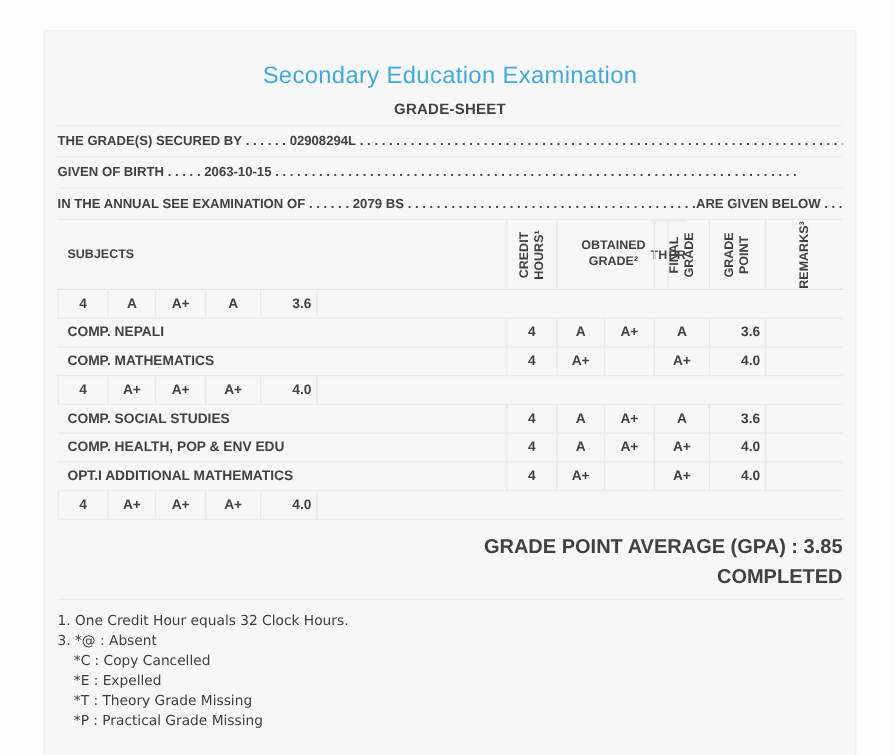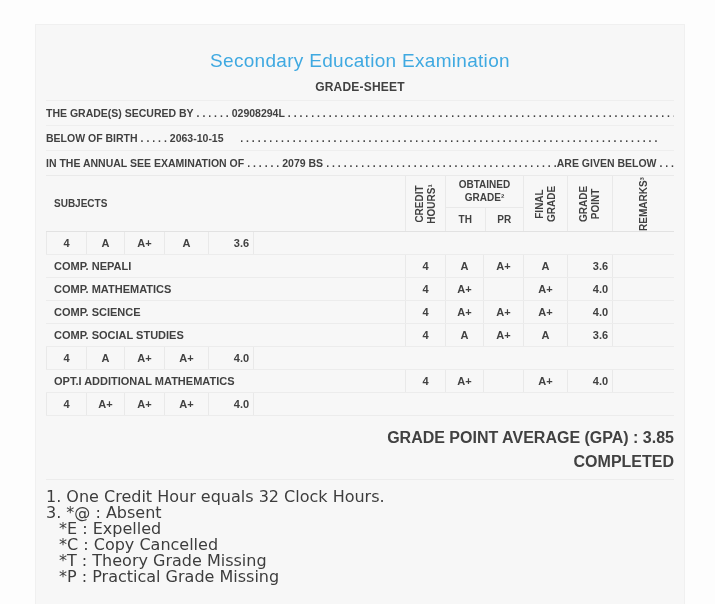--- a/index.html
+++ b/index.html
@@ -24,42 +24,42 @@
   }
   .title{
     padding-top:25px;text-align:center;
     font-size:19px;line-height:22px;letter-spacing:.3px;
     color:var(--accent-blue,#3fa9e1);
   }
   .subtitle{
     margin-top:8px;text-align:center;
     font-size:12px;font-weight:bold;height:14px;letter-spacing:.2px;
   }
-  .info{margin:6px 10px 0 10px;text-align:center;}
+  .info{margin:6px 10px 0 10px;}
   .info-row{
     height:25px;display:flex;align-items:center;
     border-top:1px solid #eeeeee;
     font-size:10.5px;font-weight:bold;white-space:nowrap;
   }
   .info-row .seg{flex:0 0 auto;}
   .info-row .lead{flex:0 0 auto;padding:0 3px;}
   .info-row .fill{flex:1 1 auto;overflow:hidden;padding:0 3px;}
   .info-row .suffix{flex:0 0 auto;}
   
   .gtable{margin:0 10px;}
   .thead{
     display:flex;height:57px;
     border-top:1px solid #eaeaea;border-bottom:1px solid #e2e2e2;
     font-size:10px;font-weight:bold;
   }
   .thead .c, .trow .c{border-left:1px solid var(--line,#e9e9e9);}
   .thead .c.first, .trow .c.first{border-left:none;}
   .c-subj{flex:1 1 auto;display:flex;align-items:center;padding-left:8px;}
   .c-credit{width:40px;flex:0 0 40px;position:relative;}
-  .c-group{width:78px;flex:0 0 78px;display:flex;flex-direction:column;}
+  .c-group{width:78px;flex:0 0 78px;display:flex;padding-left:15px;}
   .c-final{width:44px;flex:0 0 44px;position:relative;}
   .c-gp{width:45px;flex:0 0 45px;position:relative;padding-left:21px;}
   .c-remarks{width:62px;flex:0 0 62px;position:relative;}
   .vtext{
     position:absolute;left:50%;top:50%;
     transform:translate(-50%,-50%) rotate(-90deg);
     white-space:pre-line;text-align:center;line-height:1.2;
   }
   .grp-top{
     flex:0 0 31px;display:flex;align-items:center;justify-content:center;
@@ -81,21 +81,21 @@
   .trow .c-credit,.trow .c-final,.trow .c-gp,.trow .c-remarks{position:static;}
   
   .summary{margin:13px 10px 0 10px;text-align:right;font-size:16px;font-weight:bold;}
   .summary .gpa{height:14px;}
   .summary .status{margin-top:10px;height:14px;}
   .divider{margin:12px 10px 0 10px;border-bottom:1px solid #ececec;}
   
   .footnotes{
     padding:9px 10px 0 10px;
     font-family:"DejaVu Sans", sans-serif;
-    font-size:16px;line-height:16px;color:#3d3d3d;
+    font-size:11px;line-height:16px;color:#3d3d3d;
   }
   .fn{white-space:pre;}
   .fn.indent{padding-left:13px;}
 </style>
 </head>
 <body>
 
 <div class="panel">
 
   <div class="title">Secondary Education Examination</div>
@@ -103,21 +103,21 @@
 
   <div class="info">
     <div class="info-row">
       <span class="seg">THE GRADE(S) SECURED BY</span>
       <span class="lead">. . . . . .</span>
       <span class="seg">02908294L</span>
       <span class="fill">. . . . . . . . . . . . . . . . . . . . . . . . . . . . . . . . . . . . . . . . . . . . . . . . . . . . . . . . . . . . . . . . . . . . . . . .</span>
       <span class="suffix"></span>
     </div>
     <div class="info-row">
-      <span class="seg">BELOW OF BIRTH</span>
+      <span class="seg">GIVEN OF BIRTH</span>
       <span class="lead">. . . . .</span>
       <span class="seg">2063-10-15</span>
       <span class="fill">. . . . . . . . . . . . . . . . . . . . . . . . . . . . . . . . . . . . . . . . . . . . . . . . . . . . . . . . . . . . . . . . . . . . . . . .</span>
       <span class="suffix"></span>
     </div>
     <div class="info-row">
       <span class="seg">IN THE ANNUAL SEE EXAMINATION OF</span>
       <span class="lead">. . . . . .</span>
       <span class="seg">2079 BS</span>
       <span class="fill">. . . . . . . . . . . . . . . . . . . . . . . . . . . . . . . . . . . . . . . . . . . . . . . . . . . . . . . . . . . . . . . . . . . . . . . .</span>
@@ -175,38 +175,38 @@
       <div class="trow">
         <div class="c c-subj first cell" style="justify-content:flex-start">COMP. MATHEMATICS</div>
         <div class="c c-credit cell">4</div>
         <div class="c c-th cell">A+</div>
         <div class="c c-pr cell"></div>
         <div class="c c-final cell">A+</div>
         <div class="c c-gp cell">4.0</div>
         <div class="c c-remarks cell"></div>
       </div>
       <div class="trow">
-        <div class="c c-subj first cell" style="justify-content:flex-start">COMP. SCIENCE</div>
         <div class="c c-credit cell">4</div>
         <div class="c c-th cell">A+</div>
         <div class="c c-pr cell">A+</div>
         <div class="c c-final cell">A+</div>
         <div class="c c-gp cell">4.0</div>
         <div class="c c-remarks cell"></div>
       </div>
       <div class="trow">
         <div class="c c-subj first cell" style="justify-content:flex-start">COMP. SOCIAL STUDIES</div>
         <div class="c c-credit cell">4</div>
         <div class="c c-th cell">A</div>
         <div class="c c-pr cell">A+</div>
         <div class="c c-final cell">A</div>
         <div class="c c-gp cell">3.6</div>
         <div class="c c-remarks cell"></div>
       </div>
       <div class="trow">
+        <div class="c c-subj first cell" style="justify-content:flex-start">COMP. HEALTH, POP &amp; ENV EDU</div>
         <div class="c c-credit cell">4</div>
         <div class="c c-th cell">A</div>
         <div class="c c-pr cell">A+</div>
         <div class="c c-final cell">A+</div>
         <div class="c c-gp cell">4.0</div>
         <div class="c c-remarks cell"></div>
       </div>
       <div class="trow">
         <div class="c c-subj first cell" style="justify-content:flex-start">OPT.I ADDITIONAL MATHEMATICS</div>
         <div class="c c-credit cell">4</div>
@@ -233,19 +233,19 @@
       <span>3.85</span>
     </div>
     <div class="status">COMPLETED</div>
   </div>
 
   <div class="divider"></div>
 
   <div class="footnotes">
     <div class="fn">1. One Credit Hour equals 32 Clock Hours.</div>
     <div class="fn">3. *@ : Absent</div>
+    <div class="fn indent">*C : Copy Cancelled</div>
     <div class="fn indent">*E : Expelled</div>
-    <div class="fn indent">*C : Copy Cancelled</div>
     <div class="fn indent">*T : Theory Grade Missing</div>
     <div class="fn indent">*P : Practical Grade Missing</div>
   </div>
 
 </div>
 
 </body></html>

